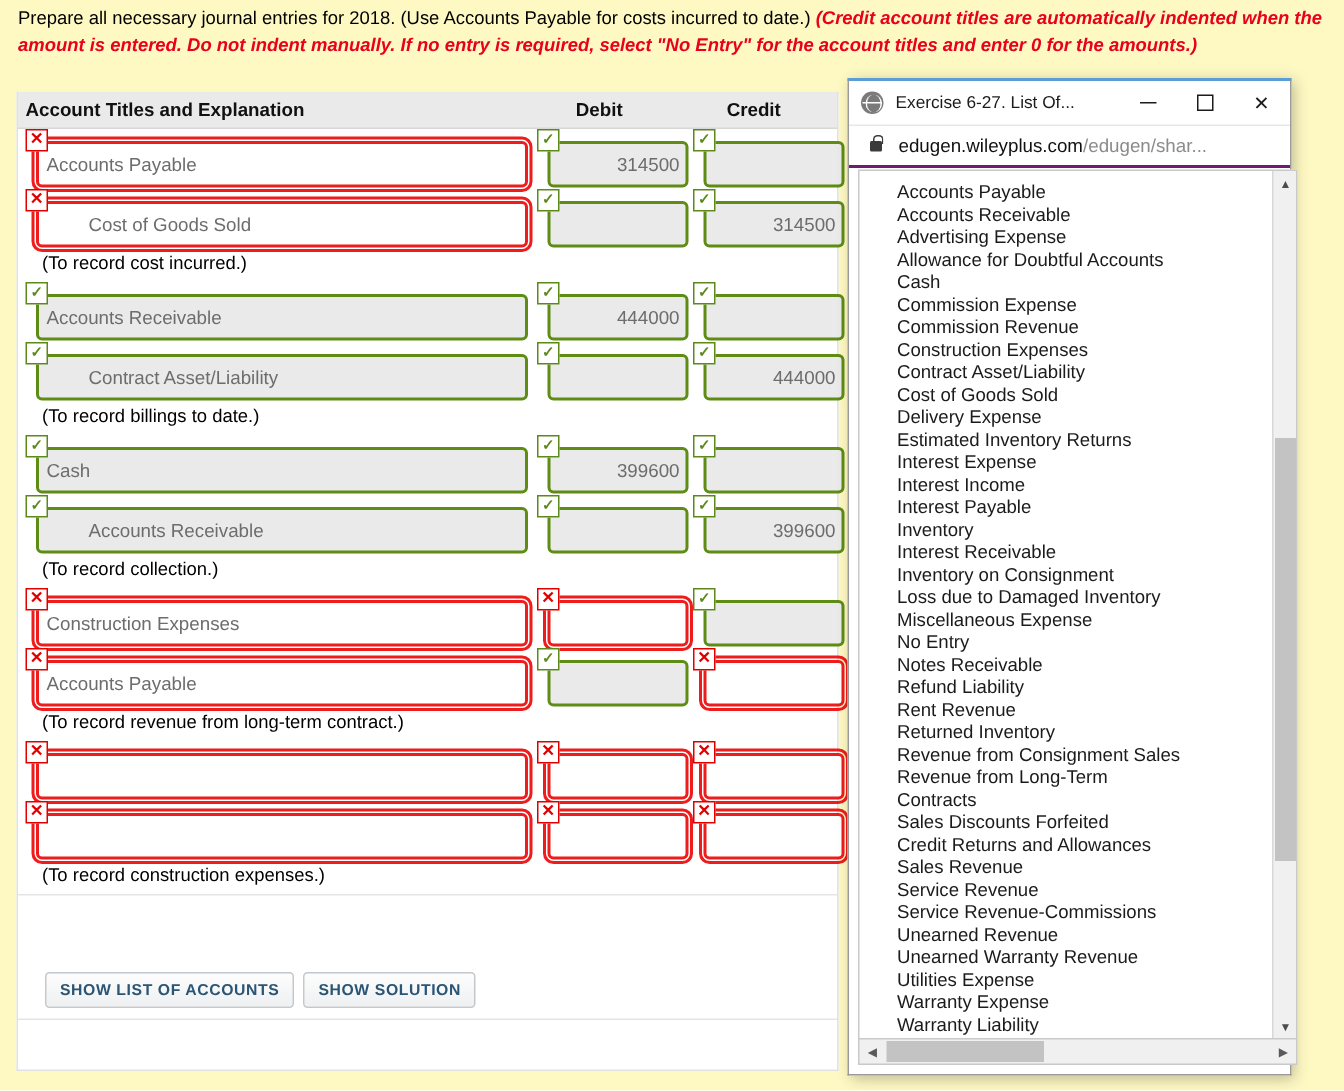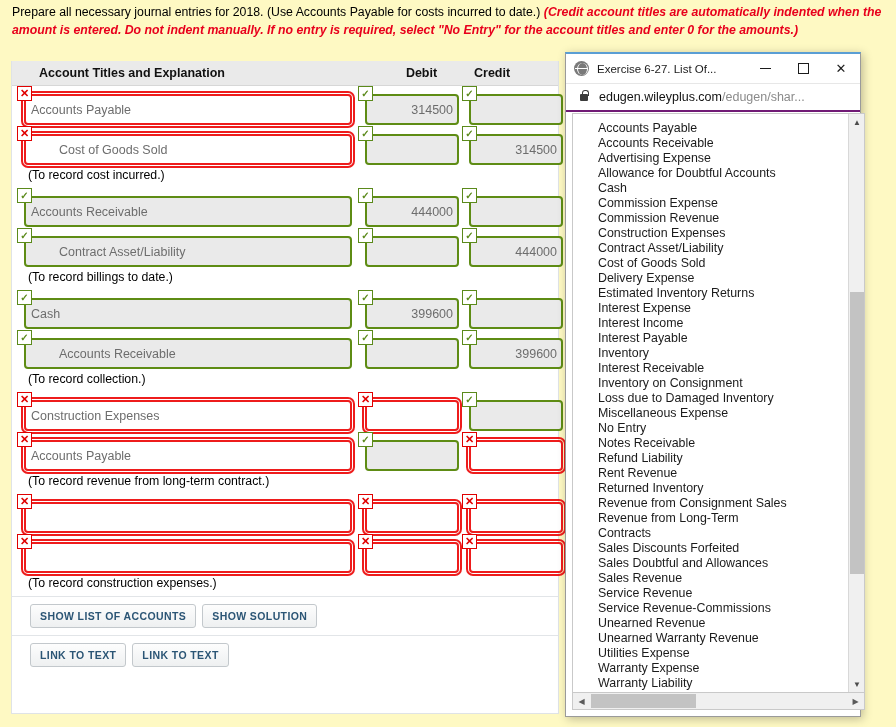--- a/index.html
+++ b/index.html
@@ -39,23 +39,23 @@
   .jhead {
     display: flex;
     align-items: center;
     height: 25px;
     background: #eaeaea;
     font-size: 12.5px;
     font-weight: bold;
     color: #111;
     border-bottom: 1px solid #d7d7d7;
   }
-  .jhead .c-acct { flex: 0 0 335px; padding-left: 5px; margin-left: 22px; }
+  .jhead .c-acct { flex: 0 0 335px; padding-left: 5px; }
   .jhead .c-deb  { flex: 0 0 105px; text-align: center; }
-  .jhead .c-cre  { flex: 0 0 101px; }
+  .jhead .c-cre  { flex: 0 0 101px; text-align: center; }
 
   .jbody { padding: 0; }
 
   .row {
     display: flex;
     align-items: flex-start;
     height: 40px;
     padding-left: 5px;
   }
   .cell { position: relative; }
@@ -120,20 +120,21 @@
     font-size: 10.5px;
     font-weight: bold;
     letter-spacing: 0.4px;
     color: #2b5575;
     background: linear-gradient(#fdfdfd, #eef0f1);
     border: 1px solid #c3c8cc;
     border-radius: 3px;
     padding: 5px 9px 5px 9px;
     margin-right: 6px;
     cursor: pointer;
+    margin-top: 44px;
   }
 
   
   .popup {
     position: absolute;
     left: 565px; top: 52px;
     width: 296px; height: 665px;
     background: #fff;
     border: 1px solid #9a9a9a;
     border-top: 2px solid #5a9ed4;
@@ -544,21 +545,21 @@
           <div class="item">Miscellaneous Expense</div>
           <div class="item">No Entry</div>
           <div class="item">Notes Receivable</div>
           <div class="item">Refund Liability</div>
           <div class="item">Rent Revenue</div>
           <div class="item">Returned Inventory</div>
           <div class="item">Revenue from Consignment Sales</div>
           <div class="item">Revenue from Long-Term</div>
           <div class="item">Contracts</div>
           <div class="item">Sales Discounts Forfeited</div>
-          <div class="item">Sales Doubtful and Allowances</div>
+          <div class="item">Credit Returns and Allowances</div>
           <div class="item">Sales Revenue</div>
           <div class="item">Service Revenue</div>
           <div class="item">Service Revenue-Commissions</div>
           <div class="item">Unearned Revenue</div>
           <div class="item">Unearned Warranty Revenue</div>
           <div class="item">Utilities Expense</div>
           <div class="item">Warranty Expense</div>
           <div class="item">Warranty Liability</div>
           <div class="item">Warranty Revenue</div>
         </div>

